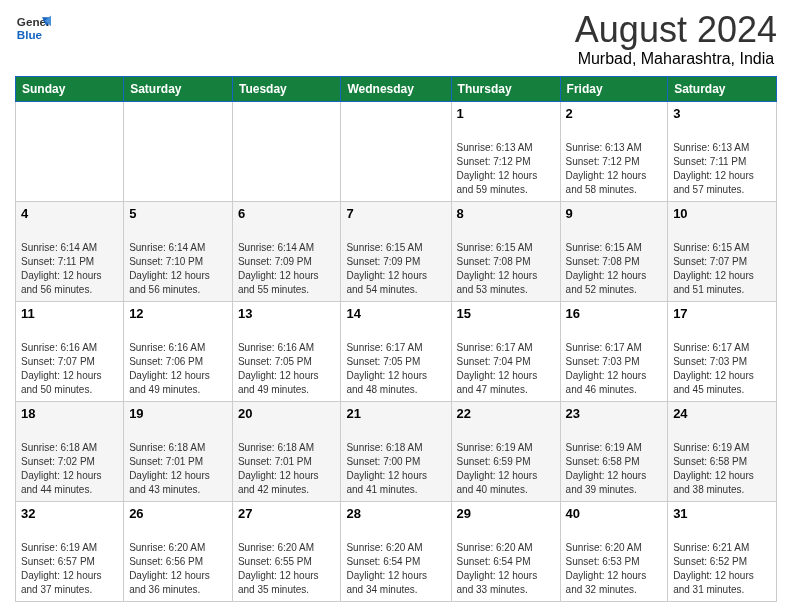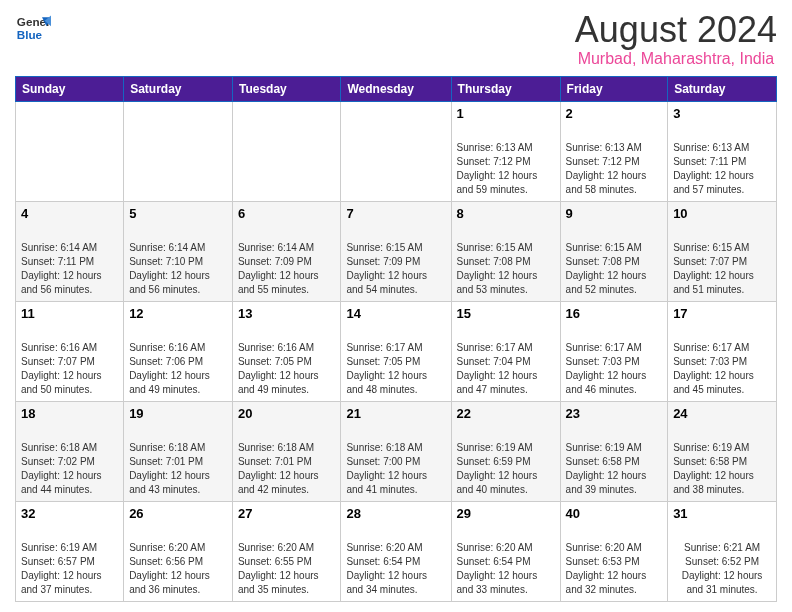--- a/index.html
+++ b/index.html
@@ -33,29 +33,29 @@
       text-align: center;
     }
     .main-title {
       font-size: 36px;
       font-weight: normal;
       color: #333;
       line-height: 1.1;
     }
     .subtitle {
       font-size: 16px;
-      color: #ec4899;
+      color: #000000;
     }
     .calendar {
       width: 100%;
       border-collapse: collapse;
       font-size: 10.5px;
     }
     .calendar th {
-      background: #4c1d95;
+      background: #15803d;
       color: #fff;
       text-align: left;
       padding: 5px 6px;
       font-size: 12px;
       font-weight: bold;
       border: 1px solid #1565c0;
     }
     .calendar td {
       border: 1px solid #ccc;
       vertical-align: top;
@@ -333,21 +333,21 @@
           </td>
           <td>
             <span class="day-number">40</span>
             <div class="day-info" style="white-space: pre-line;">Sunrise: 6:20 AM
 Sunset: 6:53 PM
 Daylight: 12 hours
 and 32 minutes.</div>
           </td>
           <td>
             <span class="day-number">31</span>
-            <div class="day-info" style="white-space: pre-line; text-align: center;">Sunrise: 6:21 AM
+            <div class="day-info" style="white-space: pre-line;">Sunrise: 6:21 AM
 Sunset: 6:52 PM
 Daylight: 12 hours
 and 31 minutes.</div>
           </td>
         </tr>
       </tbody>
   </table>
 </div>
 
 </body></html>

